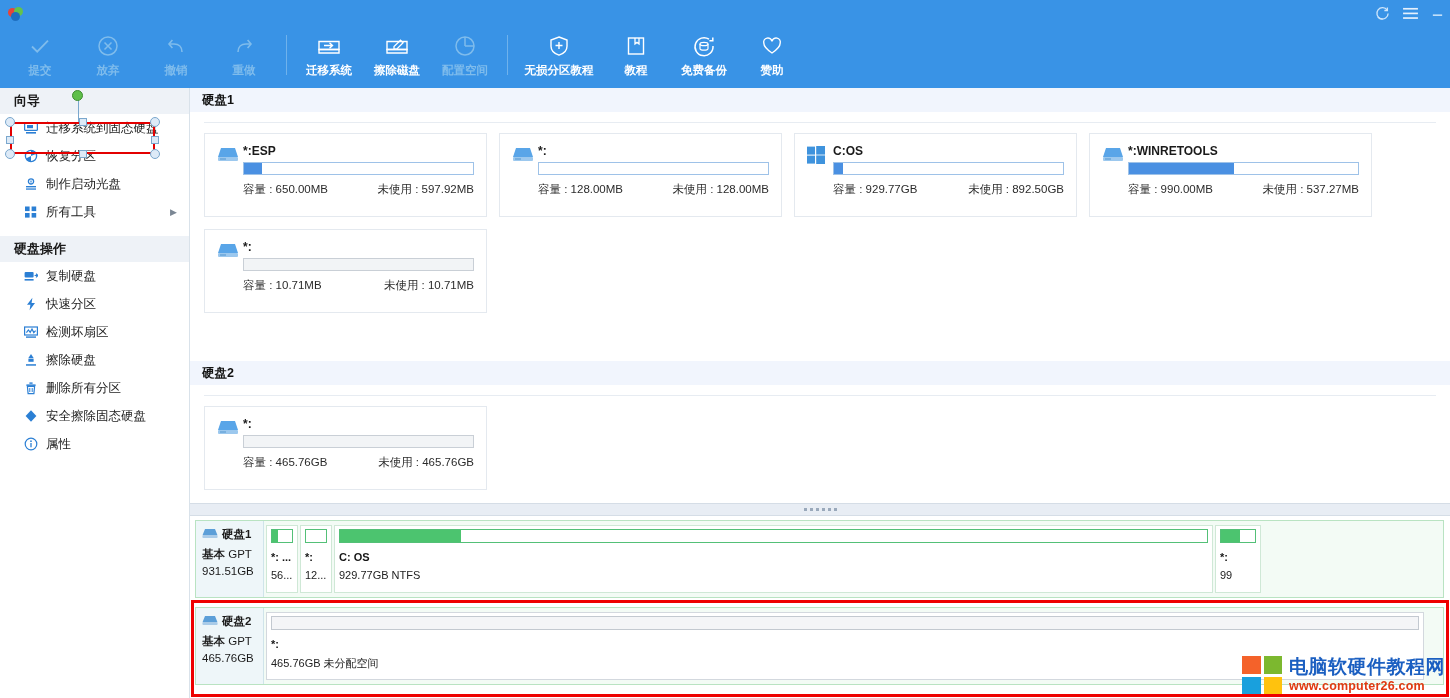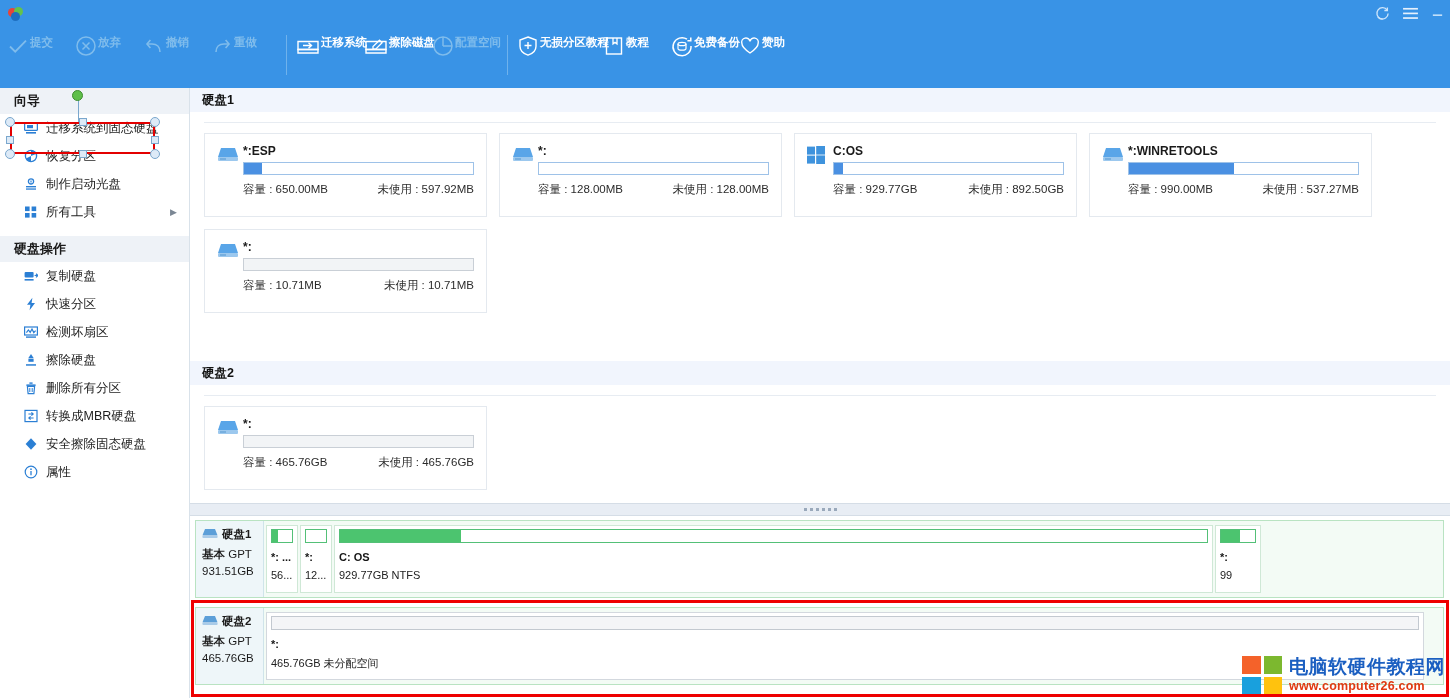--- a/index.html
+++ b/index.html
@@ -24,22 +24,22 @@
   .win-ctrls { position:absolute; right:6px; top:0; height:27px; display:flex; align-items:center; gap:13px; }
   .win-ctrls .wc { color:#cfe6fb; font-size:14px; line-height:1; cursor:default; }
   .wc svg { display:block; }
 
   
   .toolbar {
     position:absolute; left:0; top:27px; width:1450px; height:61px;
     background:#3993e6; display:flex; align-items:flex-start; padding-left:6px;
   }
   .tb {
-    width:68px; height:58px; display:flex; flex-direction:row;
-    justify-content:flex-start; padding-top:5px; color:#ffffff;
+    width:68px; height:58px; display:flex; flex-direction:column;
+    align-items:center; justify-content:flex-start; padding-top:5px; color:#ffffff;
   }
   .tb.dim { color:#7fbcec; }
   .tb .ico { height:28px; display:flex; align-items:center; justify-content:center; }
   .tb .lbl { font-size:11.5px; margin-top:3px; white-space:nowrap; font-weight:bold; }
   .tb.wide { width:86px; }
   .tb-sep { width:1px; height:40px; background:#6fb2ec; margin:8px 8px 0 8px; }
 
   
   .sidebar {
     position:absolute; left:0; top:88px; width:190px; height:610px;
@@ -409,29 +409,20 @@
         <svg width="14" height="14" viewBox="0 0 14 14">
             <rect x="2.4" y="3.4" width="9.2" height="1.5" fill="#2b7fd4"></rect>
             <rect x="5.4" y="1.4" width="3.2" height="1.4" fill="#2b7fd4"></rect>
             <path d="M3.4 5.4h7.2l-.7 7.2H4.1z" fill="none" stroke="#2b7fd4" stroke-width="1.2"></path>
             <path d="M5.8 7v4M8.2 7v4" stroke="#2b7fd4" stroke-width="1"></path>
           </svg>
       </span>
       <span class="stxt">删除所有分区</span>
     </div>
 
-    <div class="sb-item">
-      <span class="sico">
-        <svg width="14" height="14" viewBox="0 0 14 14">
-            <rect x="1" y="1.4" width="12" height="11.2" fill="none" stroke="#2b7fd4" stroke-width="1.2"></rect>
-            <path d="M4.4 5h4.4M7.4 3.4L9.2 5 7.4 6.6M9.6 9H5.2M6.6 7.4L4.8 9l1.8 1.6" fill="none" stroke="#2b7fd4" stroke-width="1.1"></path>
-          </svg>
-      </span>
-      <span class="stxt">转换成MBR硬盘</span>
-    </div>
 
     <div class="sb-item">
       <span class="sico">
         <svg width="14" height="14" viewBox="0 0 14 14">
             <path d="M7 1.2L12.4 7 7 12.8 1.6 7z" fill="#2b7fd4"></path>
           </svg>
       </span>
       <span class="stxt">安全擦除固态硬盘</span>
     </div>
 

